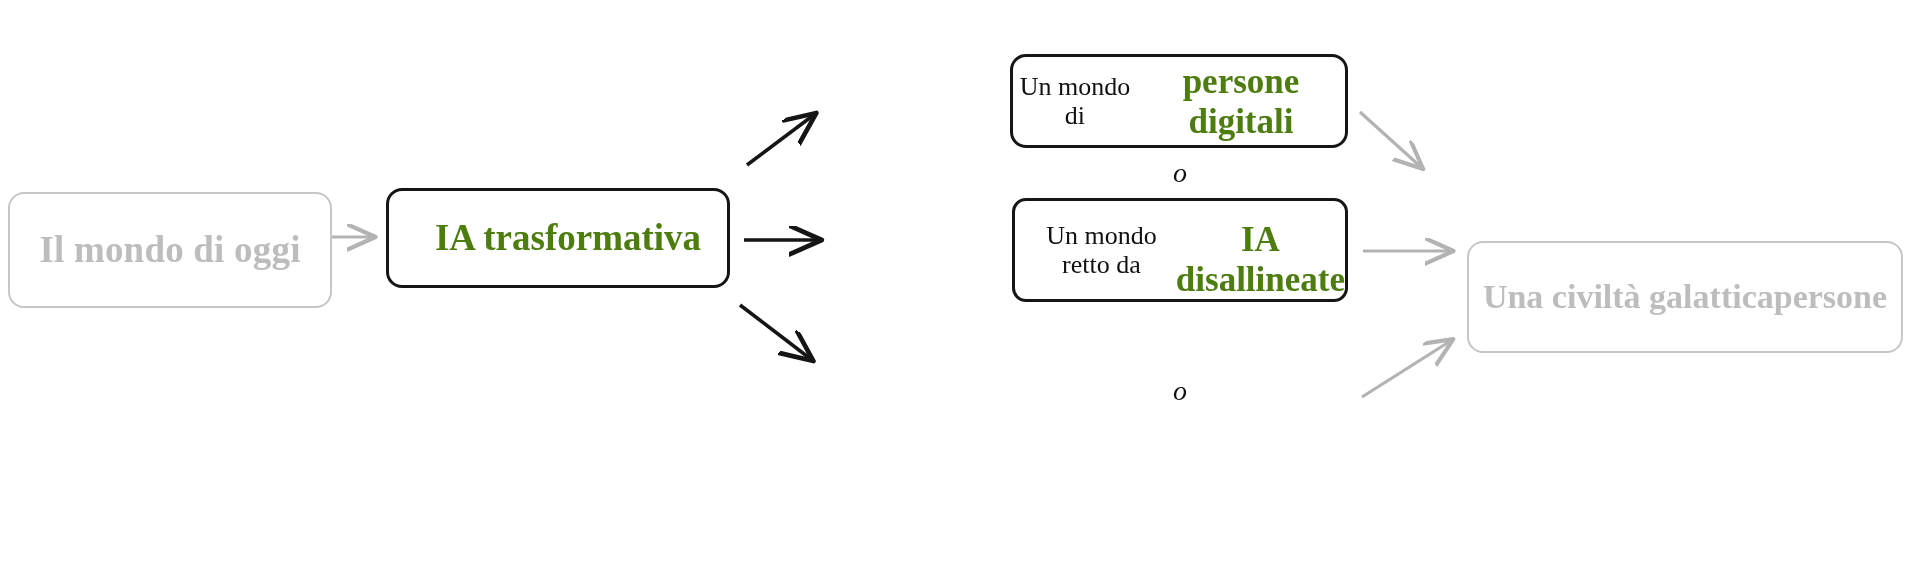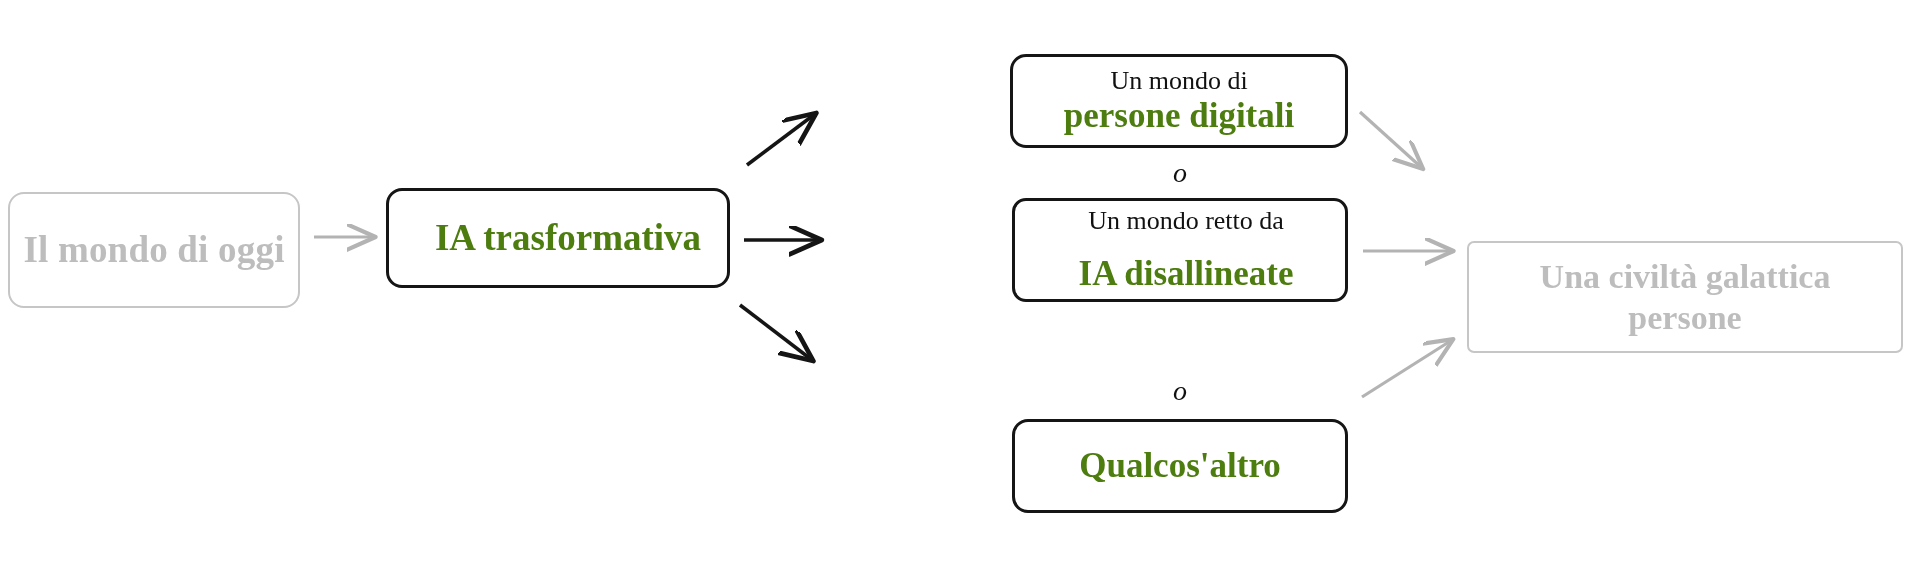--- a/index.html
+++ b/index.html
@@ -12,21 +12,21 @@
     width: 1920px;
     height: 572px;
     background: #ffffff;
     overflow: hidden;
     font-family: "Liberation Serif", "DejaVu Serif", serif;
   }
   .node {
     position: absolute;
     box-sizing: border-box;
     display: flex;
-    flex-direction: column;
+    flex-direction: row;
     align-items: center;
     justify-content: center;
     text-align: center;
     background: #ffffff;
     line-height: 1.12;
   }
   .node.solid {
     border: 3px solid #151515;
     border-radius: 16px;
   }
@@ -40,39 +40,39 @@
   }
   .label-main {
     font-weight: 700;
     color: #4d7c0f;
   }
   .ghost .label-main {
     color: #bdbdbd;
   }
 
   
-  #node-today      { left: 8px;   top: 192px; width: 292px; height: 116px; }
+  #node-today      { left: 8px;   top: 192px; width: 324px; height: 116px; }
   #node-today .label-main { font-size: 37px; letter-spacing: .2px; }
 
   #node-tai        { left: 386px; top: 188px; width: 344px; height: 100px; padding-left: 20px; }
   #node-tai .label-main { font-size: 37px; }
 
   #node-digital    { left: 1010px; top: 54px;  width: 338px; height: 94px; }
   #node-digital .label-sub  { font-size: 26px; }
   #node-digital .label-main { font-size: 35px; margin-top: 1px; }
 
   #node-misaligned { left: 1012px; top: 198px; width: 336px; height: 104px;
                      border-radius: 14px; padding-left: 12px; }
   #node-misaligned .label-sub  { font-size: 26px; }
   #node-misaligned .label-main { font-size: 35px; margin-top: 19px; }
 
   #node-other      { left: 1012px; top: 419px; width: 336px; height: 94px; }
   #node-other .label-main { font-size: 35px; }
 
-  #node-galactic   { left: 1467px; top: 241px; width: 436px; height: 112px; border-radius: 7px; }
+  #node-galactic   { left: 1467px; top: 241px; width: 436px; height: 112px; }
   #node-galactic .label-main { font-size: 34px; line-height: 1.22; }
 
   
   .sep {
     position: absolute;
     font-style: italic;
     font-size: 28px;
     color: #111111;
     text-align: center;
     width: 40px;
@@ -134,22 +134,19 @@
 
   <div class="sep" id="sep-1">o</div>
 
   <div class="node solid" id="node-misaligned">
     <div class="label-sub">Un mondo retto da</div>
     <div class="label-main">IA disallineate</div>
   </div>
 
   <div class="sep" id="sep-2">o</div>
 
-  <div class="node solid" id="node-other">
-    <div class="label-main">Qualcos'altro</div>
-  </div>
 
   <div class="node ghost" id="node-galactic">
     <div class="label-main">Una civiltà galattica</div>
     <div class="label-main">persone</div>
   </div>
 
 </div>
 
 </body></html>

